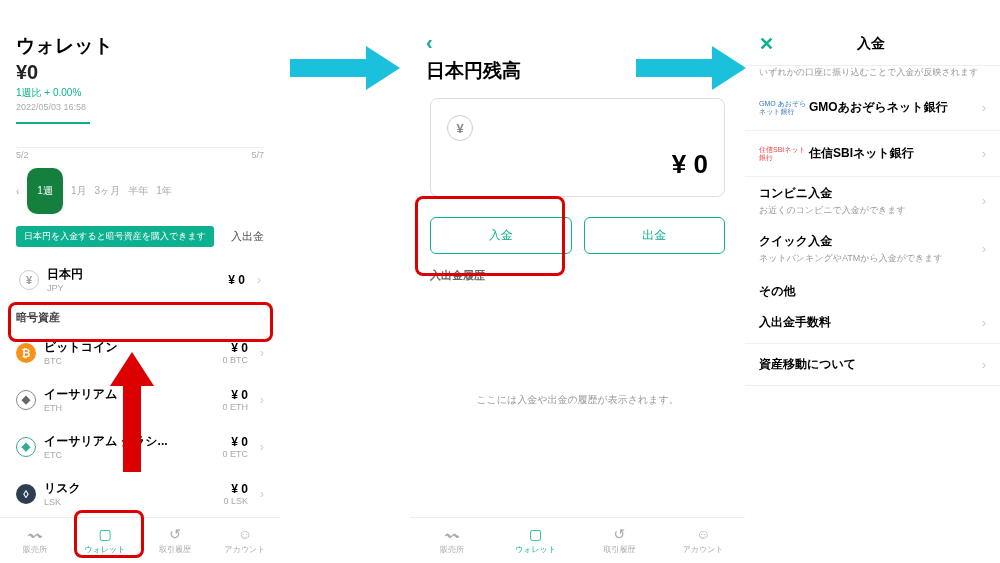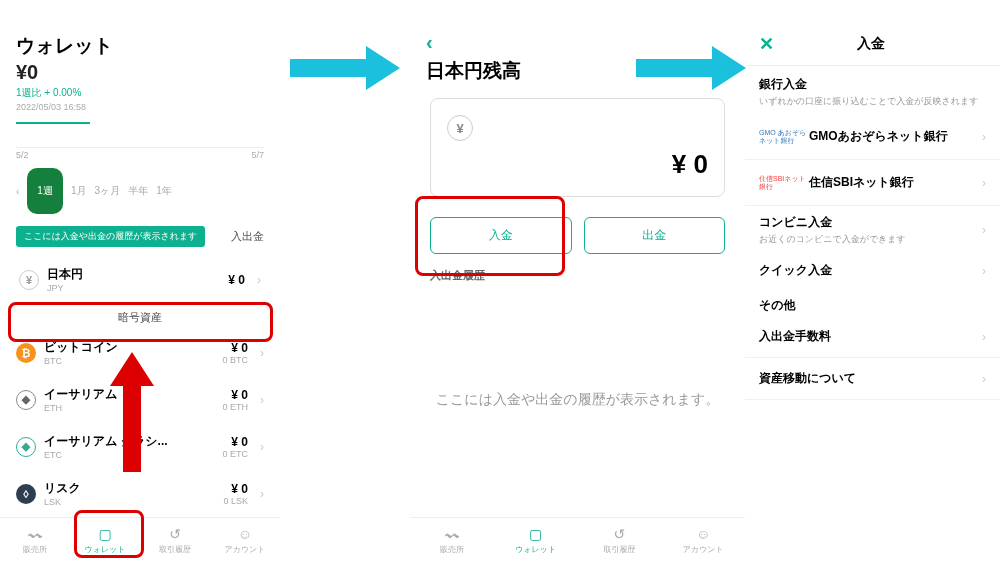--- a/index.html
+++ b/index.html
@@ -31,36 +31,36 @@
 .s1 .icon.eth { border: 1px solid #888; color: #666; }
 .s1 .icon.etc { border: 1px solid #3a9; color: #3a9; }
 .s1 .icon.lsk { background: #2c3e50; color: #fff; }
 .s1 .aname { flex: 1; display: flex; flex-direction: column; }
 .s1 .aname .n { font-size: 12px; font-weight: 600; }
 .s1 .aname .t { font-size: 9px; color: #aaa; }
 .s1 .aval { display: flex; flex-direction: column; align-items: flex-end; }
 .s1 .aval .n { font-size: 12px; font-weight: 600; }
 .s1 .aval .t { font-size: 9px; color: #aaa; text-align: right; }
 .s1 .chev { color: #ccc; font-size: 12px; margin-left: 4px; }
-.s1 .section-label { font-size: 11px; font-weight: 400; padding: 4px 16px; color: #444; text-align: center; }
+.s1 .section-label { font-size: 11px; font-weight: 700; padding: 4px 16px; color: #444; }
 .s1 .tabbar { display: flex; border-top: 1px solid #eee; margin-top: auto; }
 .s1 .tab { flex: 1; display: flex; flex-direction: column; align-items: center; padding: 8px 0; gap: 2px; font-size: 8px; color: #aaa; }
 .s1 .tab.active { color: #0db190; }
 .s1 .tab .ti { width: 20px; height: 16px; display: flex; align-items: center; justify-content: center; font-size: 14px; }
 
 
 .s2 .back { color: #0db190; font-size: 20px; padding: 8px 16px 0; font-weight: 700; }
 .s2 .title { font-size: 19px; font-weight: 700; padding: 4px 16px; }
 .s2 .balcard { margin: 10px 20px 0; border: 1px solid #ddd; border-radius: 8px; padding: 16px; position: relative; }
 .s2 .balicon { width: 26px; height: 26px; border: 1px solid #ccc; border-radius: 50%; display: flex; align-items: center; justify-content: center; font-size: 13px; font-weight: 700; color: #888; }
 .s2 .bal { font-size: 26px; font-weight: 700; text-align: right; margin-top: 8px; }
 .s2 .btnrow { display: flex; gap: 12px; padding: 20px 20px 14px; }
 .s2 .btn { flex: 1; border: 1px solid #0db190; color: #0db190; font-size: 12px; text-align: center; padding: 9px 0; border-radius: 6px; cursor: pointer; background: #fff; }
 .s2 .hist { font-size: 11px; color: #666; padding: 0 20px; font-weight: 600; }
-.s2 .empty { flex: 1; display: flex; align-items: center; justify-content: center; font-size: 14px; color: #999; }
+.s2 .empty { flex: 1; display: flex; align-items: center; justify-content: center; font-size: 10px; color: #999; }
 .s2 .tabbar { display: flex; border-top: 1px solid #eee; }
 .s2 .tab { flex: 1; display: flex; flex-direction: column; align-items: center; padding: 8px 0; gap: 2px; font-size: 8px; color: #aaa; }
 .s2 .tab.active { color: #0db190; }
 .s2 .tab .ti { width: 20px; height: 16px; display: flex; align-items: center; justify-content: center; font-size: 14px; }
 
 
 .s3 .hdr { display: flex; align-items: center; padding: 10px 14px; border-bottom: 1px solid #eee; }
 .s3 .close { color: #0db190; font-size: 18px; font-weight: 700; cursor: pointer; }
 .s3 .htitle { flex: 1; text-align: center; font-size: 14px; font-weight: 600; }
 .s3 .sec { padding: 10px 14px 2px; font-size: 12px; font-weight: 600; }
@@ -103,21 +103,21 @@
   </div>
   <div class="range">
     <span>‹</span>
     <span class="active">1週</span>
     <span>1月</span>
     <span>3ヶ月</span>
     <span>半年</span>
     <span>1年</span>
   </div>
   <div class="promo-row">
-    <span class="promo">ここには入金や出金の履歴が表示されます</span>
+    <span class="promo">日本円を入金すると暗号資産を購入できます</span>
     <span class="io">入出金</span>
   </div>
 
   <div class="asset hl">
     <div class="icon jpy">¥</div>
     <div class="aname">
         <span class="n">日本円</span>
         <span class="t">JPY</span>
       </div>
     <div class="aval">
@@ -229,21 +229,20 @@
       </div>
   </div>
 </div>
 
 <div class="screen s3">
   <div class="hdr">
     <span class="close">✕</span>
     <span class="htitle">入金</span>
     <span style="width:18px"></span>
   </div>
-  <div class="sec">銀行入金</div>
   <div class="desc">いずれかの口座に振り込むことで入金が反映されます</div>
   <div class="row">
     <div class="bankicon">GMO
 あおぞらネット銀行</div>
     <div class="bname">GMOあおぞらネット銀行</div>
     <span class="chev">›</span>
   </div>
   <div class="row">
     <div class="bankicon alt">住信SBIネット銀行</div>
     <div class="bname">住信SBIネット銀行</div>
@@ -252,20 +251,21 @@
   <div class="item">
     <div class="col">
         <div class="n">コンビニ入金</div>
         <div class="d">お近くのコンビニで入金ができます</div>
       </div>
     <span class="chev">›</span>
   </div>
   <div class="item">
     <div class="col">
         <div class="n">クイック入金</div>
+        <div class="d">ネットバンキングやATMから入金ができます</div>
       </div>
     <span class="chev">›</span>
   </div>
   <div class="sec">その他</div>
   <div class="row simple">
     <div class="bname">入出金手数料</div>
     <span class="chev">›</span>
   </div>
   <div class="row simple">
     <div class="bname">資産移動について</div>

